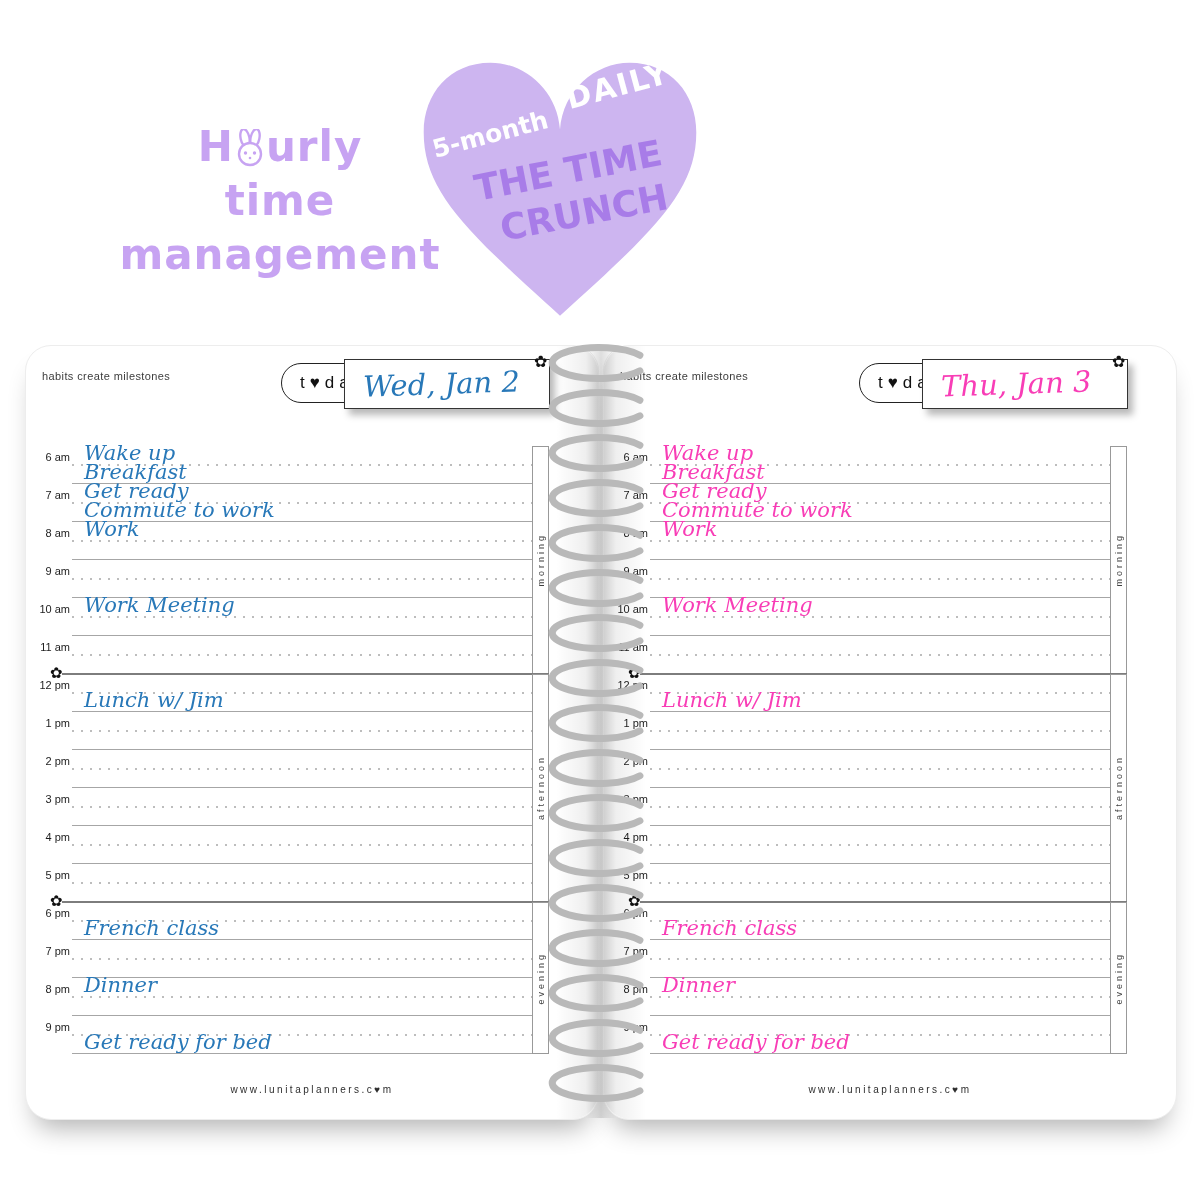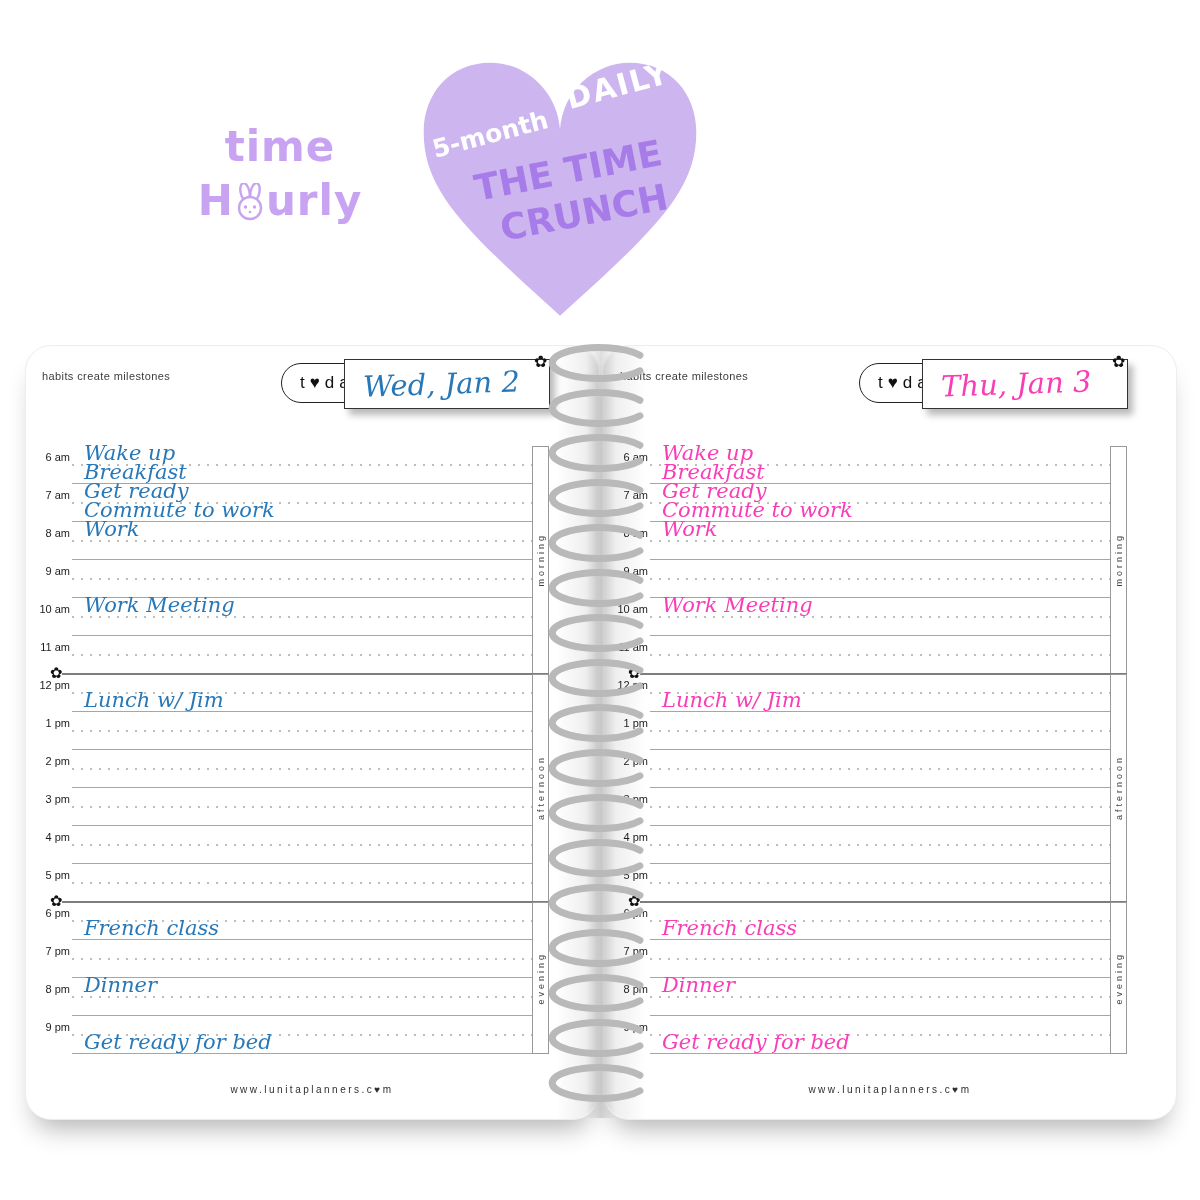--- a/index.html
+++ b/index.html
@@ -68,31 +68,32 @@
 
   
   .gutter-shadow{position:absolute;left:586px;top:345px;width:30px;height:773px;z-index:3;
         background:linear-gradient(to right,rgba(0,0,0,0) 0%,rgba(0,0,0,0.13) 50%,rgba(0,0,0,0) 100%);}
   .spiral{position:absolute;left:546px;top:338px;width:110px;height:790px;z-index:4;}
 </style>
 </head>
 <body>
 
 <div class="headline headline-left" style="color: rgb(199, 163, 242);">
-  <div>time</div>
   <div><span>H</span><span class="bunny-icon"><svg width="30" height="38" viewBox="0 0 30 38">
           <g fill="#ffffff" stroke="#c7a3f2" stroke-width="2.4">
             <ellipse cx="10" cy="9" rx="4.4" ry="9" transform="rotate(-12 10 9)"></ellipse>
             <ellipse cx="20" cy="9" rx="4.4" ry="9" transform="rotate(12 20 9)"></ellipse>
             <circle cx="15" cy="25" r="11"></circle>
           </g>
           <circle cx="10.5" cy="24" r="1.7" fill="#c7a3f2"></circle>
           <circle cx="19.5" cy="24" r="1.7" fill="#c7a3f2"></circle>
           <circle cx="15" cy="29" r="1.3" fill="#c7a3f2"></circle>
         </svg></span><span>urly</span></div>
+  <div>time</div>
+  <div>management</div>
 </div>
 
 <div class="headline headline-right" style="color: rgb(199, 163, 242);">
 </div>
 
 <div class="heart-badge">
   <svg class="heart-shape" viewBox="0 0 100 100" preserveAspectRatio="none">
     <path d="M50 30 C49 16 38 6 26 6 C12 6 3 17 3 31 C3 52 17 66 50 97 C83 66 97 52 97 31 C97 17 88 6 74 6 C62 6 51 16 50 30 Z" fill="#cdb5f0"></path>
   </svg>
   <span class="badge-text badge-duration" style="color: rgb(255, 255, 255);">5-month</span>

